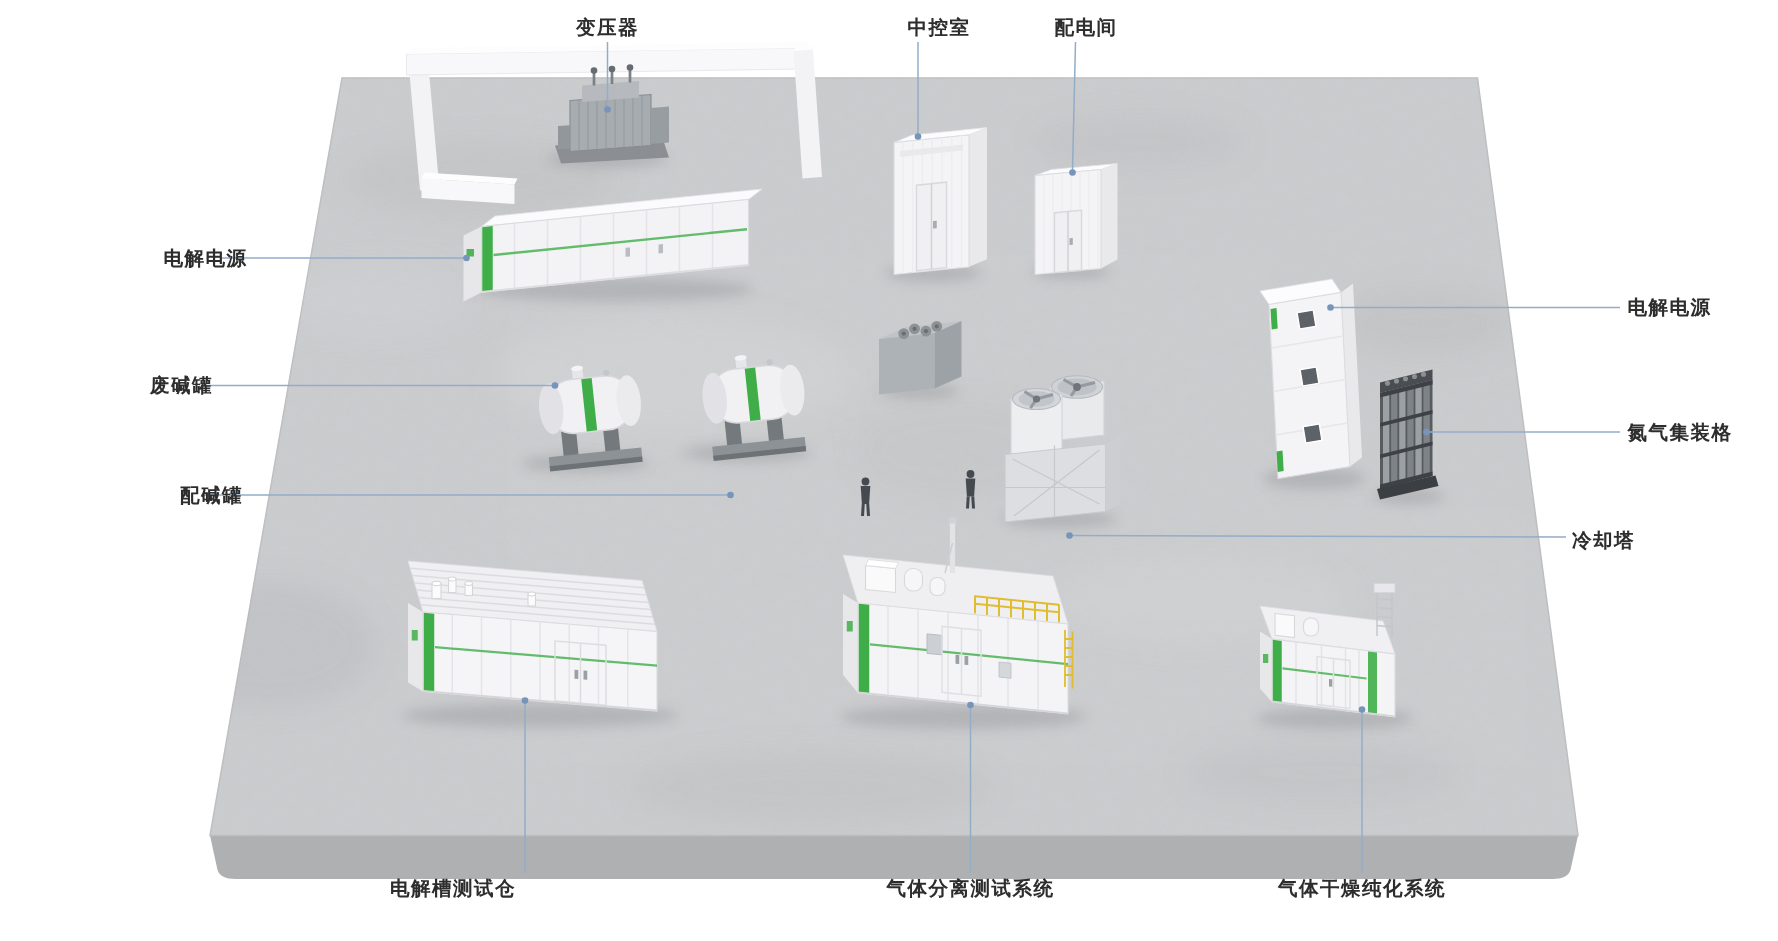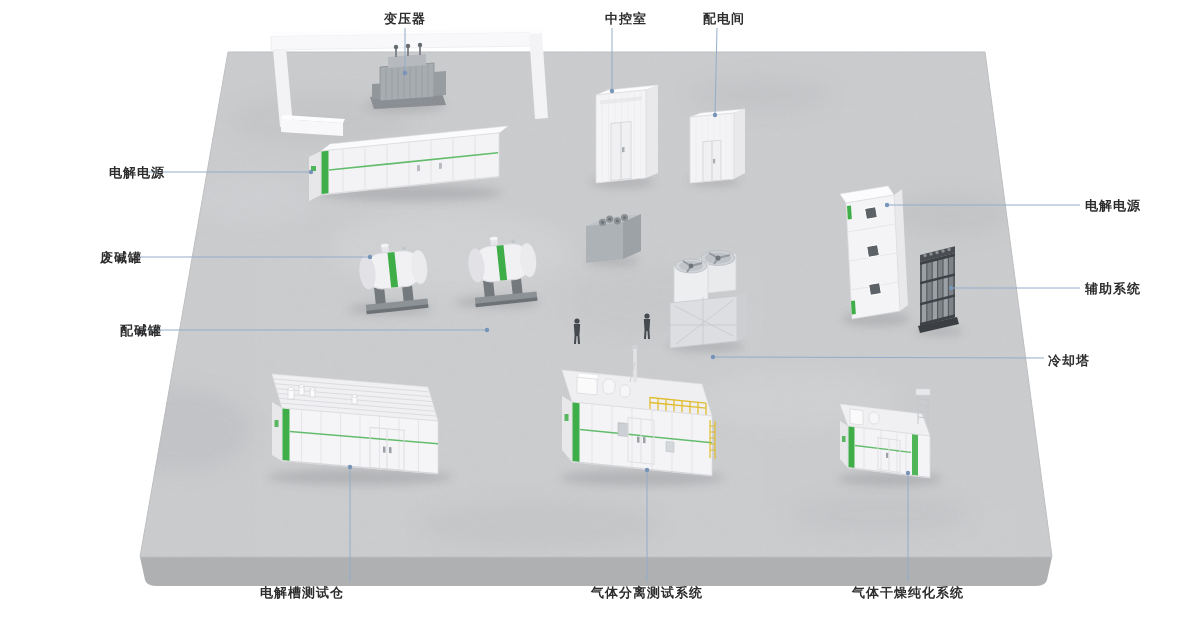--- a/index.html
+++ b/index.html
@@ -386,19 +386,19 @@
   </g>
 </svg>
 
   <div class="lbl anchor-c" style="left:405px; top:18px;">变压器</div>
   <div class="lbl anchor-c" style="left:626px; top:18px;">中控室</div>
   <div class="lbl anchor-c" style="left:717px; top:18px;padding-left:14px;">配电间</div>
   <div class="lbl anchor-l" style="left:82px; top:172px;padding-left:27px;">电解电源</div>
   <div class="lbl anchor-l" style="left:100px; top:257px;">废碱罐</div>
   <div class="lbl anchor-l" style="left:88px; top:330px;margin-left:32px;">配碱罐</div>
   <div class="lbl anchor-l" style="left:1085px; top:205px;">电解电源</div>
-  <div class="lbl anchor-l" style="left:1085px; top:288px;">辅助系统</div>
+  <div class="lbl anchor-l" style="left:1085px; top:288px;">氮气集装格</div>
   <div class="lbl anchor-l" style="left:1048px; top:360px;">冷却塔</div>
   <div class="lbl anchor-c" style="left:302px; top:592px;">电解槽测试仓</div>
   <div class="lbl anchor-c" style="left:647px; top:592px;">气体分离测试系统</div>
   <div class="lbl anchor-c" style="left:908px; top:592px;">气体干燥纯化系统</div>
 
 </div>
 
 </body></html>

